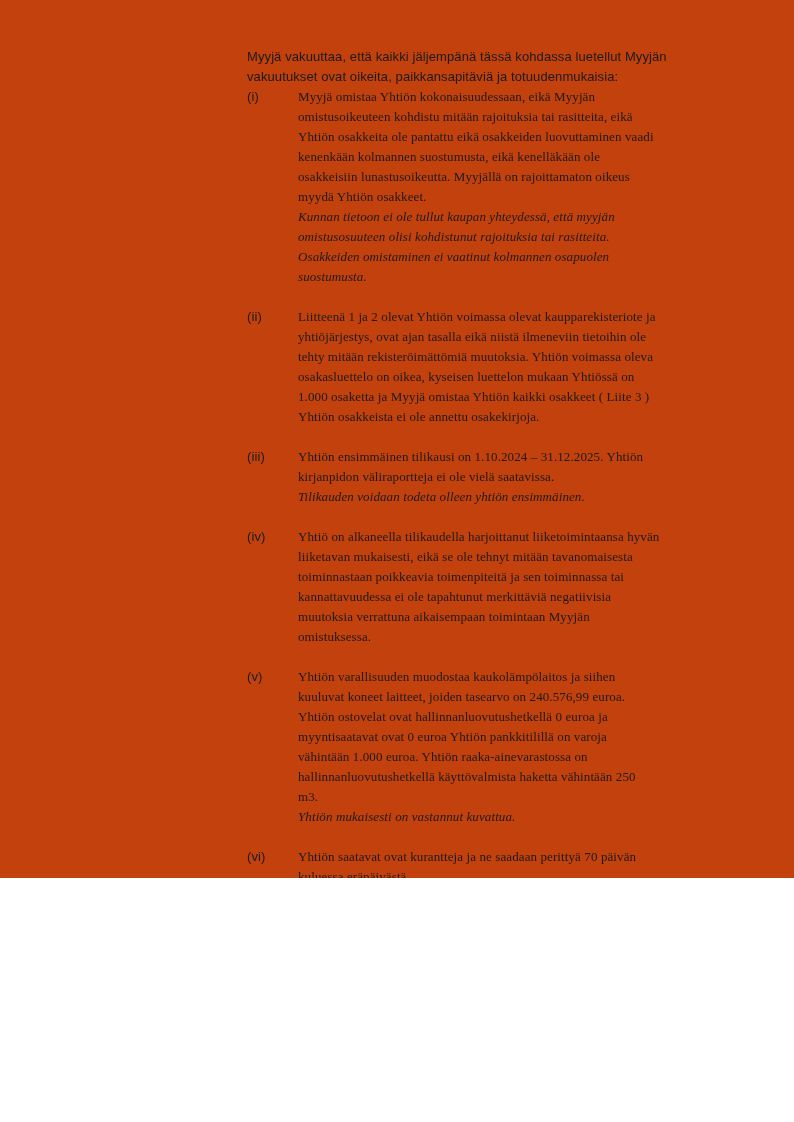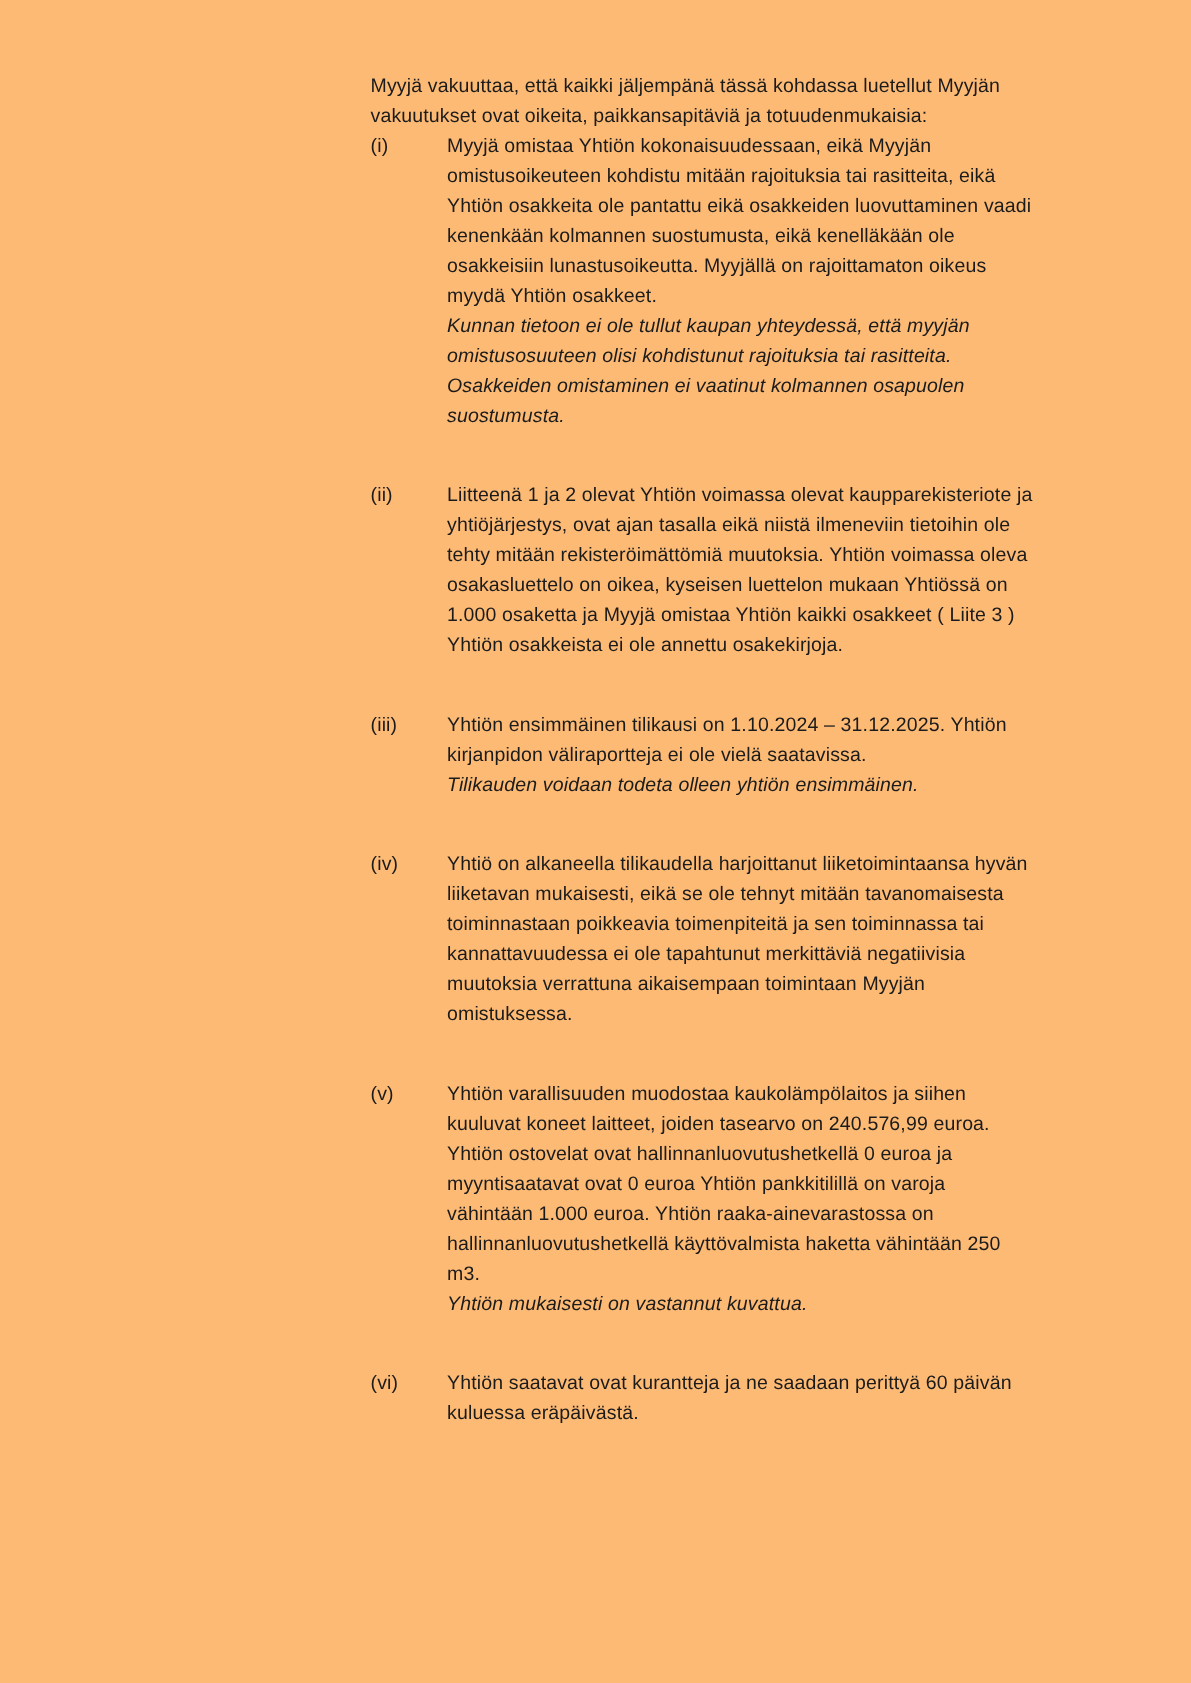--- a/index.html
+++ b/index.html
@@ -3,22 +3,22 @@
 <meta charset="utf-8">
 <style>
   html, body {
     margin: 0;
     padding: 0;
     background: #ffffff;
   }
   .page {
     position: relative;
     width: 794px;
-    height: 1122px;
-    background: #fdba74;
+    height: 878px;
+    background: #c2410c;
     overflow: hidden;
     font-family: "Liberation Sans", sans-serif;
     color: #1b1b1b;
   }
   .content {
     position: absolute;
     top: 47px;
     left: 247px;
     width: 492px;
     font-size: 13px;
@@ -27,32 +27,33 @@
   }
   .content p {
     margin: 0;
     white-space: pre-line;
   }
   .intro {
     white-space: pre-line;
   }
   .item {
     display: flex;
-    margin-top: 33px;
+    margin-top: 20px;
   }
   .item:first-of-type {
     margin-top: 0;
   }
   .marker {
     flex: 0 0 51px;
     width: 51px;
   }
   .item-body {
     flex: 1;
     min-width: 0;
+    font-family: Liberation Serif, serif;
   }
   .note {
     font-style: italic;
   }
 </style>
 </head>
 <body>
 
 <div class="page">
   <div class="content">
@@ -119,19 +120,19 @@
 vähintään 1.000 euroa. Yhtiön raaka-ainevarastossa on
 hallinnanluovutushetkellä käyttövalmista haketta vähintään 250
 m3.</p>
         <p class="note">Yhtiön mukaisesti on vastannut kuvattua.</p>
       </div>
     </div>
 
     <div class="item">
       <div class="marker">(vi)</div>
       <div class="item-body">
-        <p class="statement">Yhtiön saatavat ovat kurantteja ja ne saadaan perittyä 60 päivän
+        <p class="statement">Yhtiön saatavat ovat kurantteja ja ne saadaan perittyä 70 päivän
 kuluessa eräpäivästä.</p>
       </div>
     </div>
 
   </div>
 </div>
 
 </body></html>

